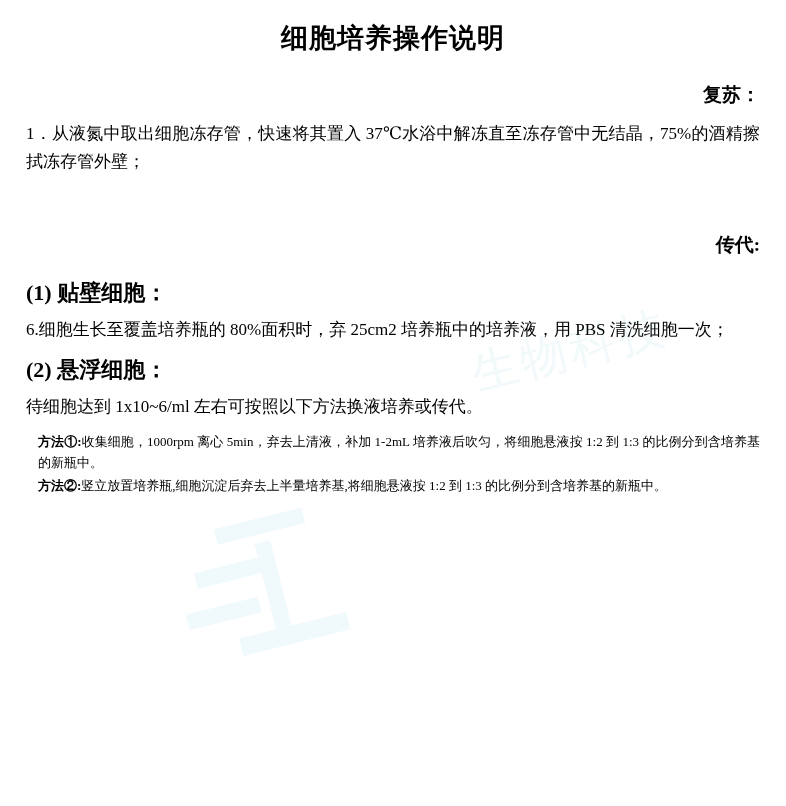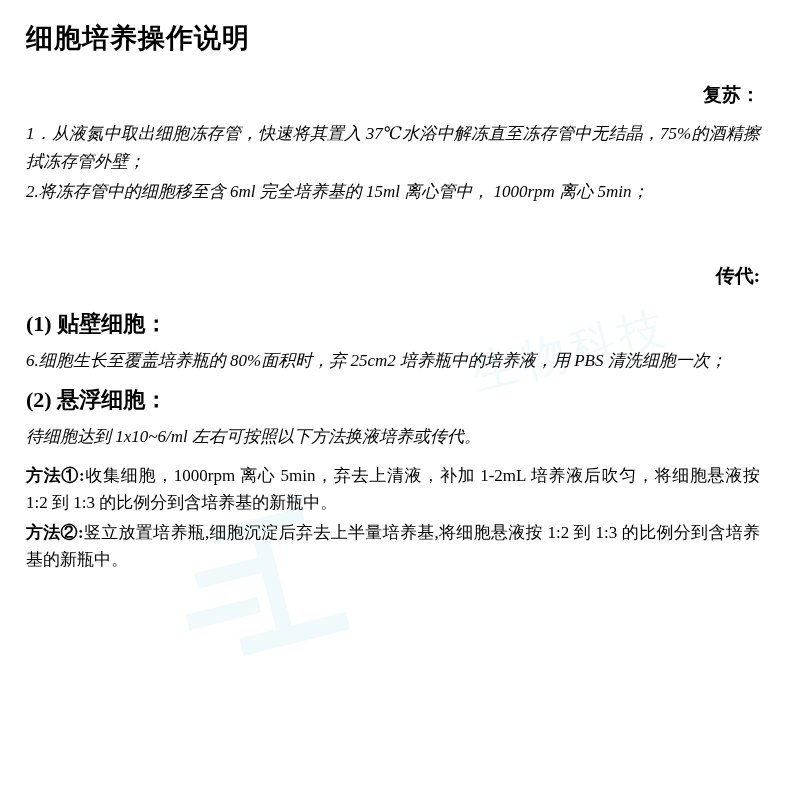--- a/index.html
+++ b/index.html
@@ -52,55 +52,55 @@
     height: 180px;
     transform: rotate(-14deg);
   }
   .content {
     position: relative;
     z-index: 1;
   }
   h1.doc-title {
     font-size: 27px;
     font-weight: bold;
+    text-align: center;
     margin: 6px 0 26px 0;
     letter-spacing: 1px;
   }
   .sec-head {
     font-size: 19px;
     font-weight: bold;
     margin: 0 0 12px 0;
     text-align: right;
   }
   .sub-head {
     font-size: 22px;
     font-weight: bold;
     margin: 0 0 8px 0;
   }
   p.para {
     font-size: 17px;
     line-height: 1.62;
     margin: 0 0 3px 0;
     text-align: justify;
     text-justify: inter-ideograph;
-    font-style: italic;
   }
   p.para.tight {
     margin-bottom: 11px;
   }
   .gap-lg {
     height: 54px;
   }
   .gap-sm {
     height: 8px;
   }
   .method-line {
-    font-size: 17px;
+    font-size: 13px;
     line-height: 1.62;
-    margin: 0 0 2px 0;
+    margin: 0 0 2px 12px;
     text-align: justify;
     text-justify: inter-ideograph;
   }
   .method-label {
     font-weight: bold;
   }
 </style>
 </head>
 <body>
 
@@ -116,21 +116,20 @@
       <polygon points="58,132 168,132 168,150 58,150" fill="#d6eef4"></polygon>
     </svg>
   </div>
 
   <div class="content">
 
     <h1 class="doc-title">细胞培养操作说明</h1>
 
     <div class="sec-head">复苏：</div>
     <p class="para">1．从液氮中取出细胞冻存管，快速将其置入 37℃水浴中解冻直至冻存管中无结晶，75%的酒精擦拭冻存管外壁；</p>
-    <p class="para">2.将冻存管中的细胞移至含 6ml 完全培养基的 15ml 离心管中， 1000rpm 离心 5min；</p>
 
     <div class="gap-lg"></div>
 
     <div class="sec-head">传代:</div>
 
     <div class="gap-sm"></div>
 
     <div class="sub-head">(1) 贴壁细胞：</div>
     <p class="para">6.细胞生长至覆盖培养瓶的 80%面积时，弃 25cm2 培养瓶中的培养液，用 PBS 清洗细胞一次；</p>
 

